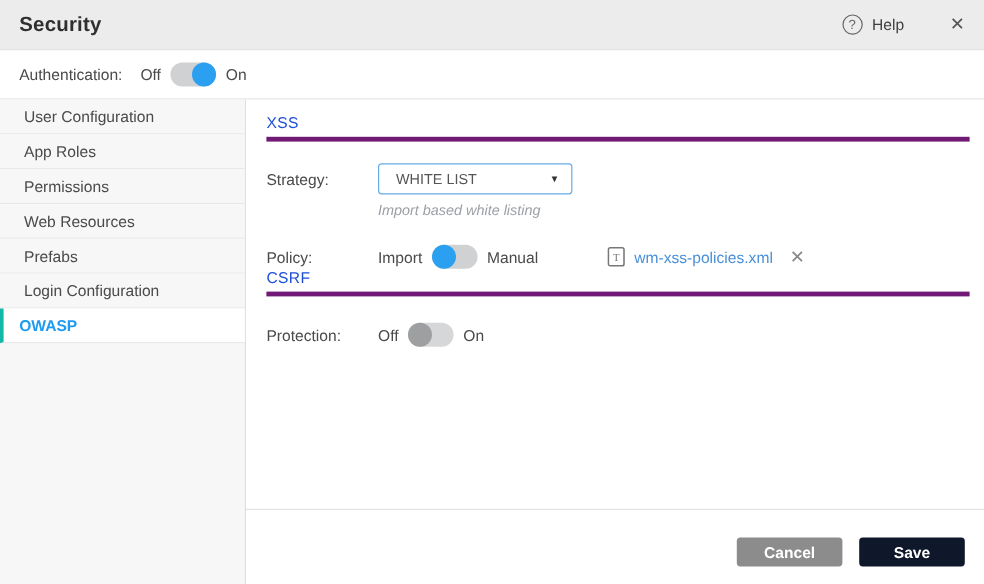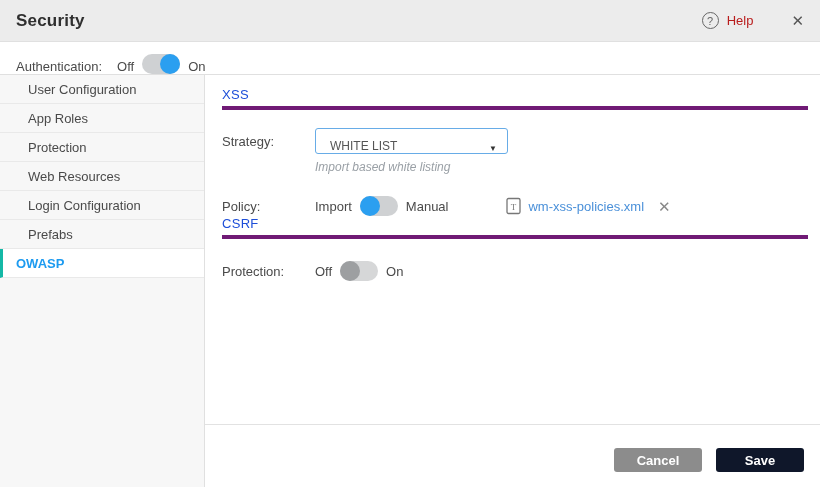--- a/index.html
+++ b/index.html
@@ -16,27 +16,27 @@
     display:flex; align-items:center; padding:0 16px; flex:0 0 auto;
   }
   .header-title { font-size:17px; font-weight:600; color:#2f2f2f; letter-spacing:0.2px; }
   .header-right { margin-left:auto; display:flex; align-items:center; }
   .help-wrap { display:flex; align-items:center; cursor:pointer; }
   .help-circle {
     width:17px; height:17px; border:1px solid #666; border-radius:50%;
     display:flex; align-items:center; justify-content:center;
     font-size:11px; color:#666; margin-right:8px;
   }
-  .help-text { font-size:13px; color:#b91c1c; }
+  .help-text { font-size:13px; color:#404040; }
   .hdr-close { font-size:15px; color:#555; margin-left:38px; cursor:pointer; line-height:1; }
 
   
   .auth-bar {
-    height:33px; background:#fff; border-bottom:1px solid #e0e0e0;
-    display:flex; align-items:flex-end; padding:0 16px; flex:0 0 auto;
+    height:41px; background:#fff; border-bottom:1px solid #e0e0e0;
+    display:flex; align-items:center; padding:0 16px; flex:0 0 auto;
   }
   .auth-label { font-size:13px; color:#4a4a4a; margin-right:15px; }
 
   
   .toggle {
     width:38px; height:20px; border-radius:10px; background:#cfd1d3;
     position:relative; display:inline-block; cursor:pointer; flex:0 0 auto;
   }
   .toggle .knob {
     width:20px; height:20px; border-radius:50%; background:#9d9fa1;
@@ -49,21 +49,21 @@
   .tg-side { font-size:13px; color:#4a4a4a; }
   .tg-left { margin-right:8px; }
   .tg-right { margin-left:8px; }
 
   
   .body { flex:1; display:flex; min-height:0; }
 
   
   .sidebar { width:205px; background:#f7f7f7; border-right:1px solid #e0e0e0; flex:0 0 auto; }
   .side-item {
-    height:29px; display:flex; align-items:center; padding-left:28px;
+    height:29px; display:flex; align-items:center; padding-left:20px;
     font-size:13px; color:#4a4a4a; border-bottom:1px solid #e9e9e9;
     background:#f7f7f7; cursor:pointer;
   }
   .side-item.active {
     background:#fff; border-left:3px solid #14b8a6; padding-left:13px;
     color:#1d9bf0; font-weight:bold;
   }
 
   
   .main { flex:1; display:flex; flex-direction:column; background:#fff; min-width:0; }
@@ -72,22 +72,22 @@
   .section-head {
     font-size:13px; color:#1d4ed8; padding-bottom:4px;
     border-bottom:4px solid #701a75; letter-spacing:0.3px;
   }
   .section-head.second { }
 
   .row { display:flex; align-items:center; margin-top:18px; }
   .row-label { width:93px; font-size:13px; color:#4a4a4a; flex:0 0 auto; }
 
   .select-box {
-    width:193px; height:26px; border:1px solid #67ace7; border-radius:3px;
-    background:#fff; display:flex; align-items:flex-end; padding:0 10px 0 14px;
+    width:162px; height:26px; border:1px solid #67ace7; border-radius:3px;
+    background:#fff; display:flex; align-items:center; padding:0 10px 0 14px;
     cursor:pointer;
   }
   .select-value { font-size:12px; color:#555; flex:1; }
   .select-caret { font-size:8px; color:#333; }
 
   .helper { margin:6px 0 0 93px; font-size:12px; font-style:italic; color:#9aa0a6; }
 
   .policy-row { margin-top:22px; }
   .file-chip { display:flex; align-items:center; margin-left:58px; }
   .file-icon { display:inline-flex; margin-right:7px; }
@@ -134,24 +134,24 @@
       <span class="knob"></span>
     </span>
     <span class="tg-side tg-right">On</span>
   </div>
 
   <div class="body">
 
     <div class="sidebar">
       <div class="side-item">User Configuration</div>
       <div class="side-item">App Roles</div>
-      <div class="side-item">Protection</div>
+      <div class="side-item">Permissions</div>
       <div class="side-item">Web Resources</div>
+      <div class="side-item">Prefabs</div>
       <div class="side-item">Login Configuration</div>
-      <div class="side-item">Prefabs</div>
       <div class="side-item active">OWASP</div>
     </div>
 
     <div class="main">
       <div class="content">
 
         <div class="section-head">XSS</div>
 
         <div class="row">
           <span class="row-label">Strategy:</span>

